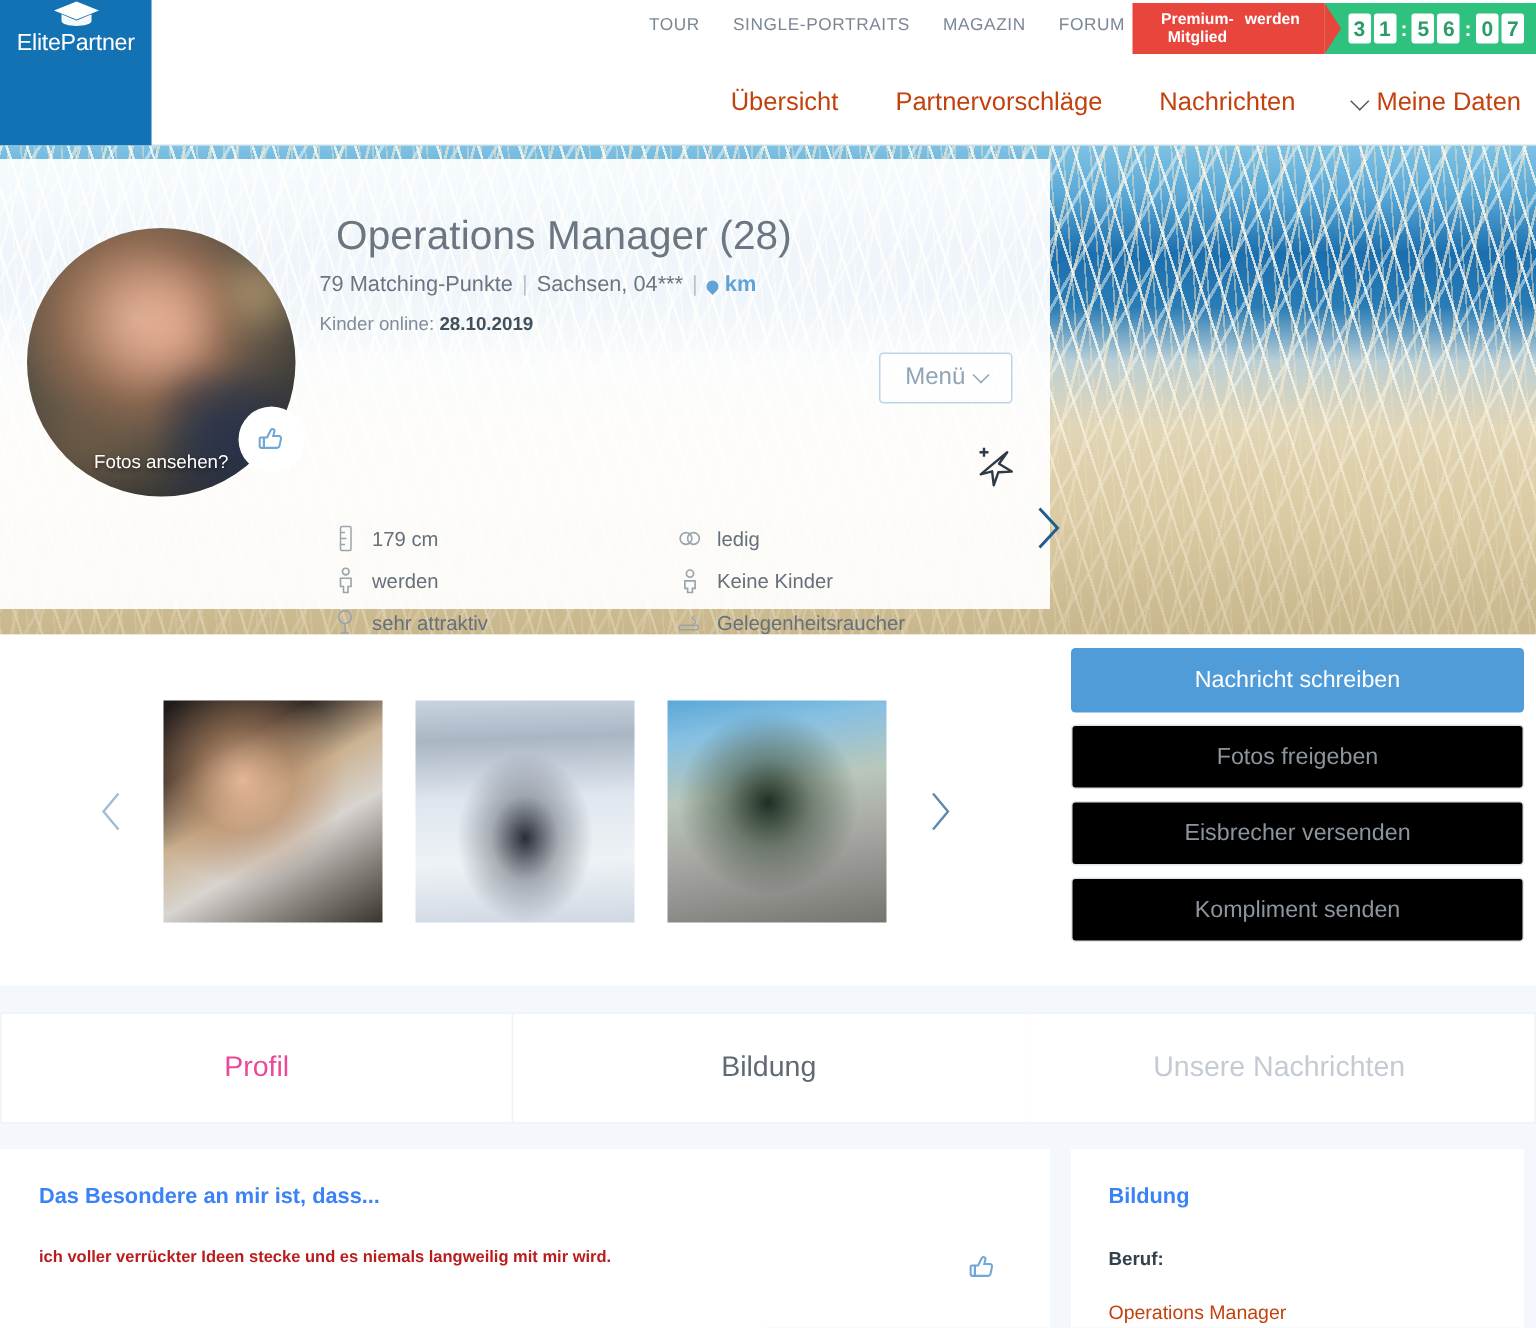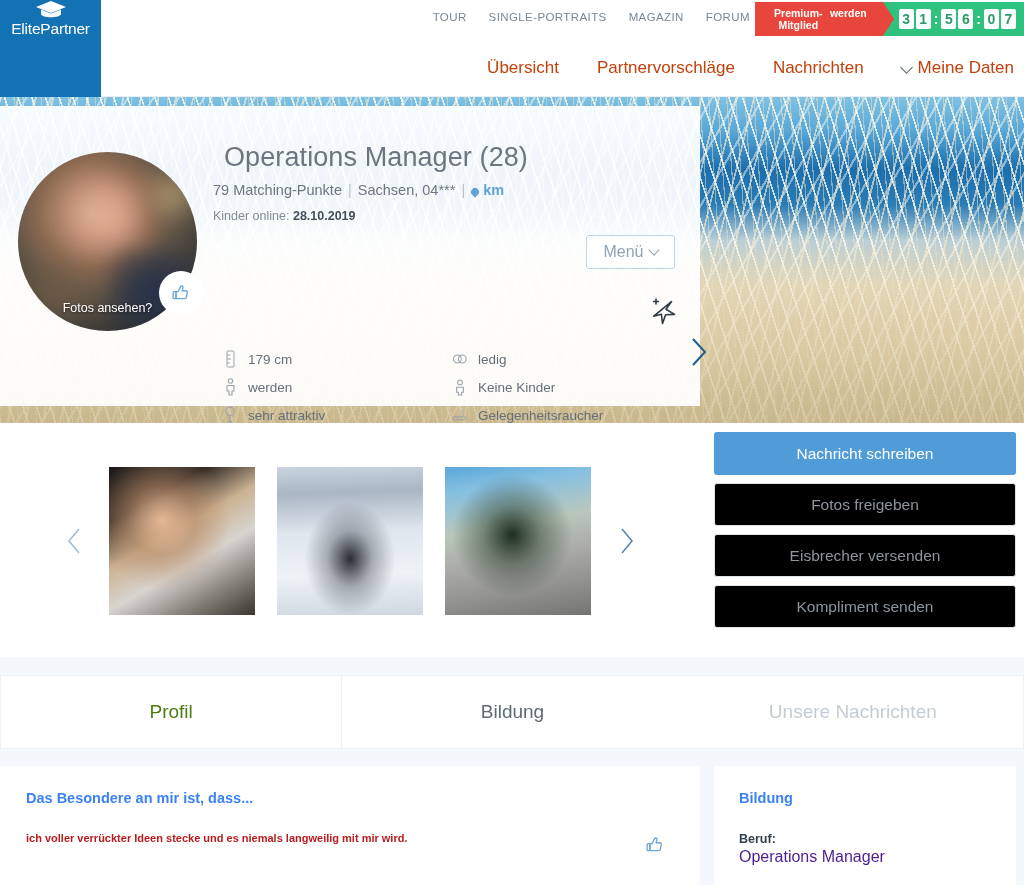--- a/index.html
+++ b/index.html
@@ -234,21 +234,21 @@
   
   .tabsgap { height: 18px; background: #f4f7fb; }
   .tabs {
     display: flex; height: 74px; background: #f4f7fb;
   }
   .tab {
     flex: 1; background: #ffffff; border: 1px solid #eef2f7;
     display: flex; align-items: center; justify-content: center;
     font-size: 19px; color: #5f6a74; cursor: pointer;
   }
-  .tab.active { color: #4d7c0f; }
+  .tab.active { color: #ec4899; }
   .tab.muted  { color: #c3ccd5; border-left: none; }
   .tab.mid { border-left: none; border-right: none; }
 
   
   .panels {
     display: flex; gap: 14px; padding: 17px 8px 0 0; background: #f4f7fb;
   }
   .panel-left {
     width: 700px; min-height: 120px; background: #fff; position: relative;
     padding: 24px 0 0 26px;
@@ -259,21 +259,21 @@
     padding-right: 70px;
   }
   .panel-like {
     position: absolute; right: 34px; top: 68px; cursor: pointer;
   }
   .panel-right {
     width: 302px; min-height: 120px; background: #fff;
     padding: 24px 0 0 25px;
   }
   .pr-label { margin-top: 26px; font-size: 12.5px; color: #34404b; font-weight: 700; }
-  .pr-value { margin-top: 2px; font-size: 16px; color: #4c1d95; }
+  .pr-value { margin-top: 21px; font-size: 13px; color: #c2410c; }
 </style>
 </head>
 <body>
 
 <div class="header">
 
   <div class="logo-box">
     <span class="logo-cap">
       <svg viewBox="0 0 34 18" width="34" height="18">
         <path d="M17 1 L32 7 L17 13 L2 7 Z" fill="#ffffff"></path>

